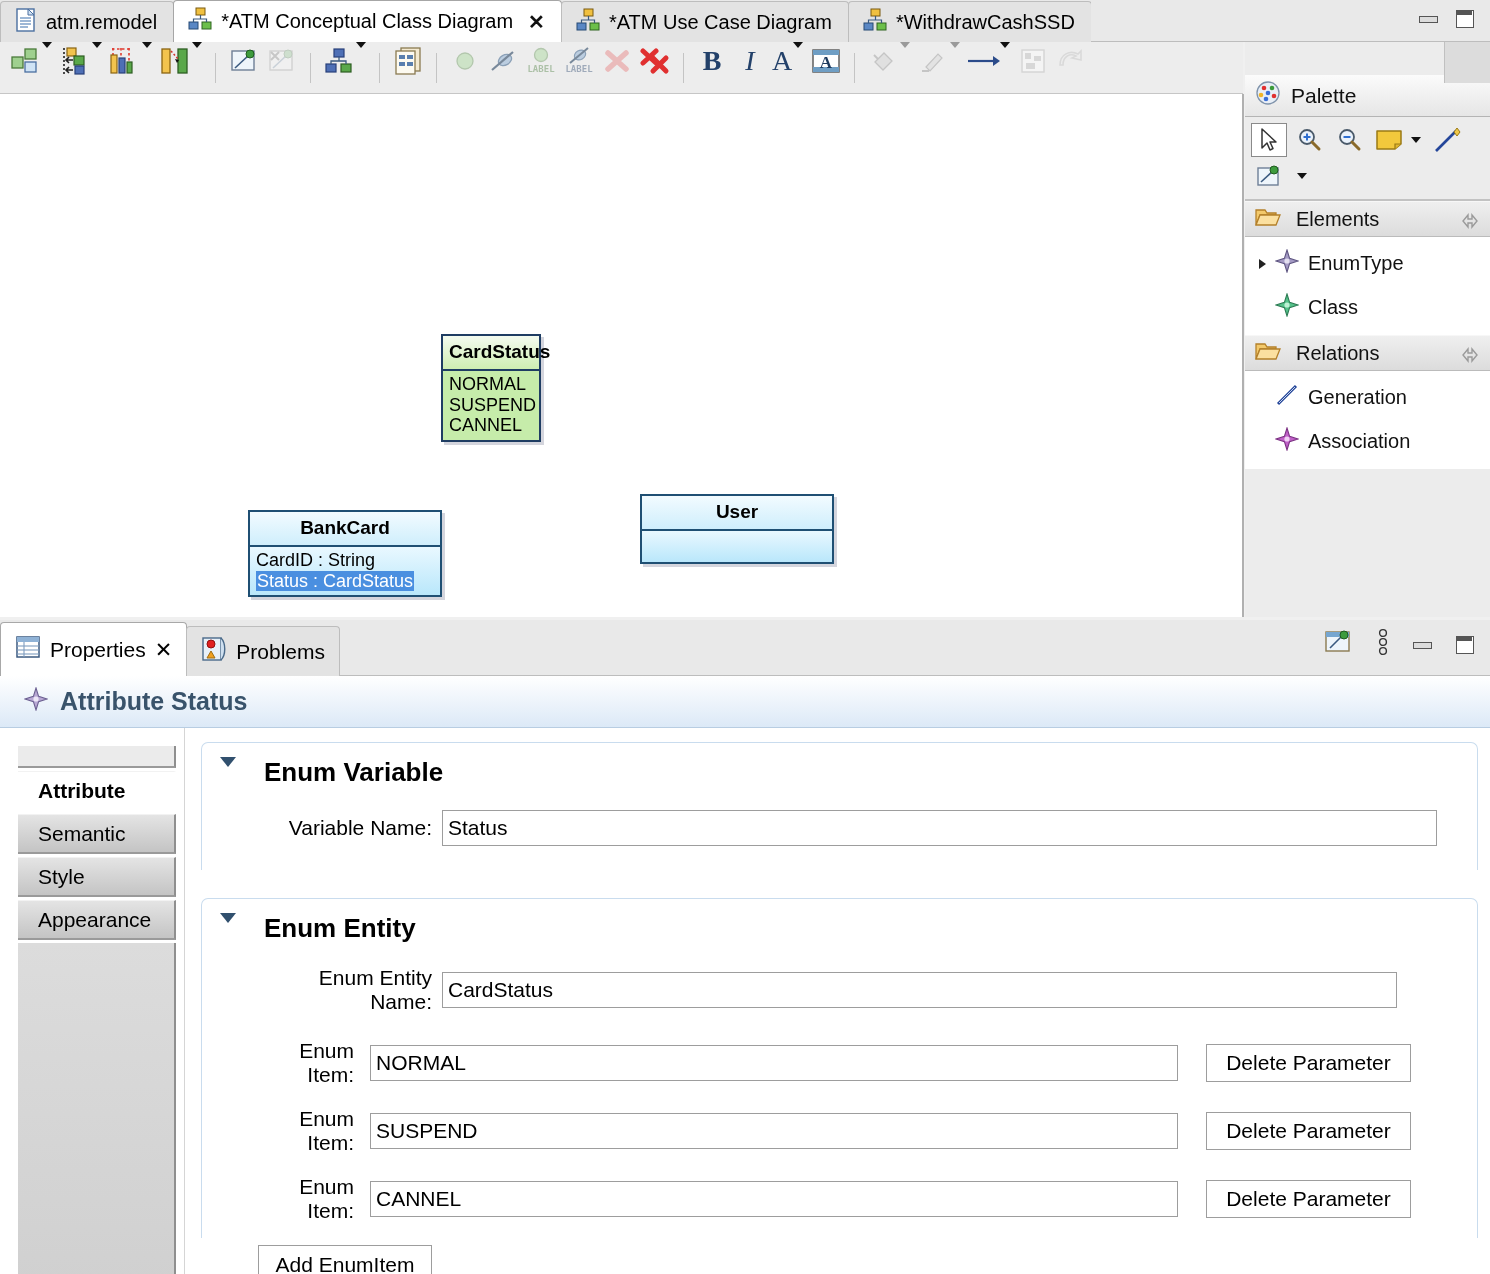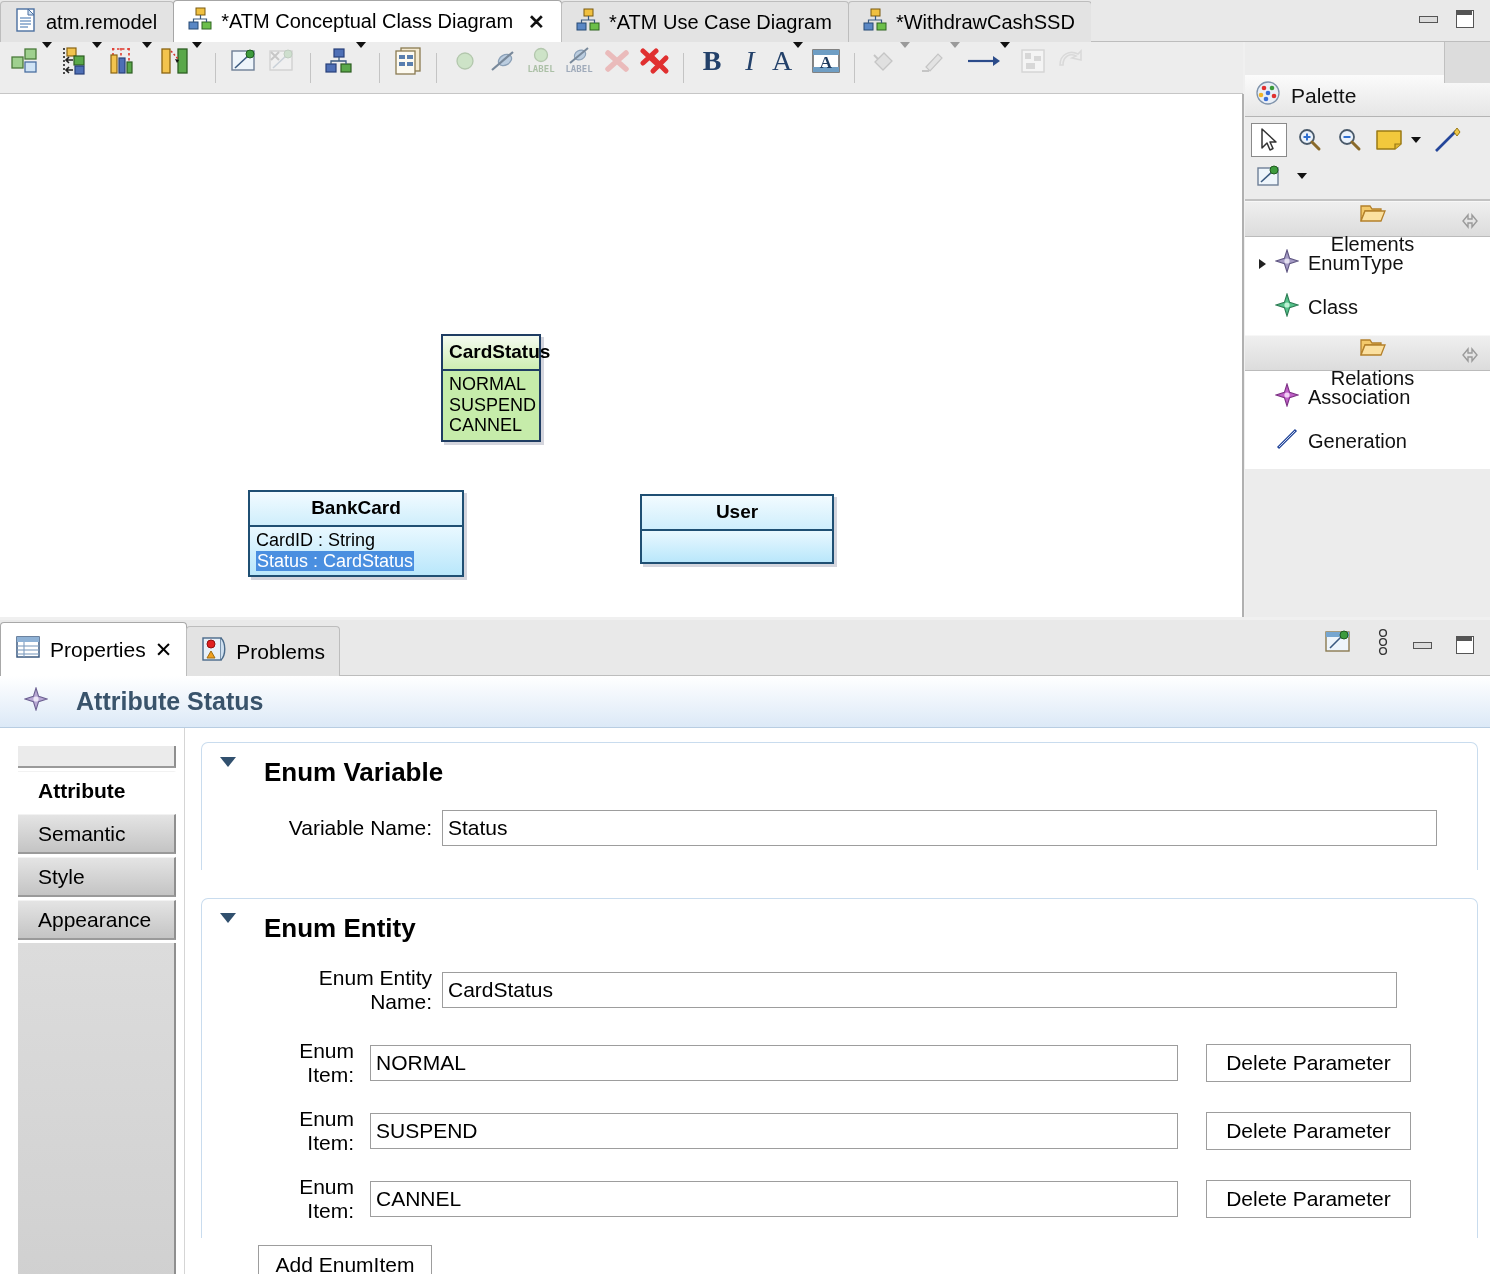--- a/index.html
+++ b/index.html
@@ -98,45 +98,45 @@
     border-bottom: 1px solid #b4b4b4;
     font-size: 21px; color: #111; margin-top: 33px;
   }
   .pal-title-tabarea { position:absolute; right:0; top:0; width:46px; height:41px; background:#dcdcdc;
                        border-left:1px solid #c0c0c0; }
   .pal-tools { padding: 6px 4px 4px 6px; border-bottom: 2px solid #c2c2c2; background: #ececec; }
   .pal-tools-row { display: flex; align-items: center; gap: 4px; margin-bottom: 2px; }
   .pal-tool { width: 36px; height: 34px; display: flex; align-items: center; justify-content: center; }
   .pal-tool.sel { background: #ffffff; border: 1px solid #8a8a8a; }
   .pal-group-hdr {
-    height: 36px; display: flex; align-items: center; gap: 4px; padding-left: 10px;
+    height: 36px; display: flex; align-items: center; gap: 15px; padding-left: 10px;
     background: linear-gradient(180deg,#efefef 0%,#dcdcdc 100%);
     border-bottom: 1px solid #bbbbbb; border-top: 1px solid #f7f7f7;
-    font-size: 20px; color: #111; position: relative; flex-direction: column;
+    font-size: 20px; color: #111; position: relative;
   }
   .pal-group-hdr .collapse { position: absolute; right: 10px; top: 9px; }
   .pal-items { background: #ffffff; padding: 4px 0 6px; }
   .pal-item { height: 44px; display: flex; align-items: center; gap: 9px; padding-left: 30px; font-size: 20px; color: #111; position: relative; }
   .pal-item .twisty { position: absolute; left: 14px; top: 18px; width: 0; height: 0;
                       border-top: 5px solid transparent; border-bottom: 5px solid transparent; border-left: 7px solid #222; }
 
   
   .propsview { position: absolute; left: 0; top: 620px; width: 1490px; height: 654px; background: #7dd3fc; }
   .viewtabs { height: 56px; display: flex; align-items: flex-end; background: #e9e9e9; position: relative; }
   .vtab {
     height: 50px; display: flex; align-items: center; gap: 9px; padding: 0 14px;
     font-size: 21px; color: #000; border: 1px solid #bdbdbd; border-bottom: none;
     border-top-left-radius: 4px; border-top-right-radius: 4px; background: #e3e3e3; margin-right: -1px;
   }
   .vtab.active { background: #ffffff; height: 54px; border-color: #a8a8a8; }
   .viewtabs-rest { flex: 1 1 auto; height: 55px; border-bottom: 1px solid #bdbdbd; }
   .view-actions { display: flex; align-items: center; gap: 22px; padding: 0 16px 8px 0; height: 55px; border-bottom: 1px solid #bdbdbd; }
 
   .form-title {
-    height: 52px; display: flex; align-items: center; gap: 28px; padding-left: 24px;
+    height: 52px; display: flex; align-items: center; gap: 12px; padding-left: 24px;
     background: linear-gradient(180deg,#ffffff 0%, #dce9f7 100%);
     border-bottom: 1px solid #b8cde2;
     font-size: 25px; font-weight: bold; color: #39536b;
   }
   .form-body { position: relative; height: 546px; background: #ffffff; display: flex; }
 
   .tablist { width: 185px; background: #ffffff; padding-top: 18px; border-right: 1px solid #d5d5d5; }
   .tl-scroll { height: 22px; margin: 0 8px 3px 18px; background: #ebebeb; border-right:2px solid #8f8f8f; border-bottom: 2px solid #9a9a9a;}
   .tl-item {
     height: 40px; display: flex; align-items: center; padding-left: 20px;
@@ -447,21 +447,21 @@
 
     <div class="umlbox box-enum" style="left:441px; top:240px; width:100px;">
       <div class="hdr">CardStatus</div>
       <div class="body">
         <div>NORMAL</div>
         <div>SUSPEND</div>
         <div>CANNEL</div>
       </div>
     </div>
 
-    <div class="umlbox box-class" style="left:248px; top:396px; width:216px;">
+    <div class="umlbox box-class" style="left:248px; top:416px; width:194px;">
       <div class="hdr">BankCard</div>
       <div class="body">
         <div>CardID : String</div>
         <div><span class="attr-sel">Status : CardStatus</span></div>
       </div>
     </div>
 
     <div class="umlbox box-class" style="left:640px; top:400px; width:194px;">
       <div class="hdr">User</div>
       <div class="body" style="height:31px;"></div>
@@ -580,34 +580,34 @@
       <span class="collapse">
         <svg width="20" height="16" viewBox="0 0 20 16">
           <path d="M8 2 L3 8 L8 14 L8 10 L12 10 L12 14 L17 8 L12 2 L12 6 L8 6 Z" fill="none" stroke="#9a9a9a" stroke-width="1.4"></path>
         </svg>
       </span>
     </div>
     <div class="pal-items">
       <div class="pal-item">
         <span>
           <svg width="24" height="24" viewBox="0 0 24 24">
-            <path d="M12 1 L14.6 9.4 L23 12 L14.6 14.6 L12 23 L9.4 14.6 L1 12 L9.4 9.4 Z" fill="#c060c8" stroke="#7a2f82" stroke-width="1.1"></path>
-            <circle cx="12" cy="12" r="2.6" fill="#f0d0f4"></circle>
+            <line x1="3" y1="21" x2="21" y2="3" stroke="#24469a" stroke-width="3"></line>
+            <line x1="4" y1="20" x2="20" y2="4" stroke="#c8d4ea" stroke-width="1"></line>
           </svg>
         </span>
-        <span>Association</span>
+        <span>Generation</span>
       </div>
       <div class="pal-item">
         <span>
           <svg width="24" height="24" viewBox="0 0 24 24">
-            <line x1="3" y1="21" x2="21" y2="3" stroke="#24469a" stroke-width="3"></line>
-            <line x1="4" y1="20" x2="20" y2="4" stroke="#c8d4ea" stroke-width="1"></line>
+            <path d="M12 1 L14.6 9.4 L23 12 L14.6 14.6 L12 23 L9.4 14.6 L1 12 L9.4 9.4 Z" fill="#c060c8" stroke="#7a2f82" stroke-width="1.1"></path>
+            <circle cx="12" cy="12" r="2.6" fill="#f0d0f4"></circle>
           </svg>
         </span>
-        <span>Generation</span>
+        <span>Association</span>
       </div>
     </div>
   </div>
 
   <div class="propsview">
 
     <div class="viewtabs">
       <div class="vtab active">
         <span>
           <svg width="26" height="26" viewBox="0 0 26 26">

